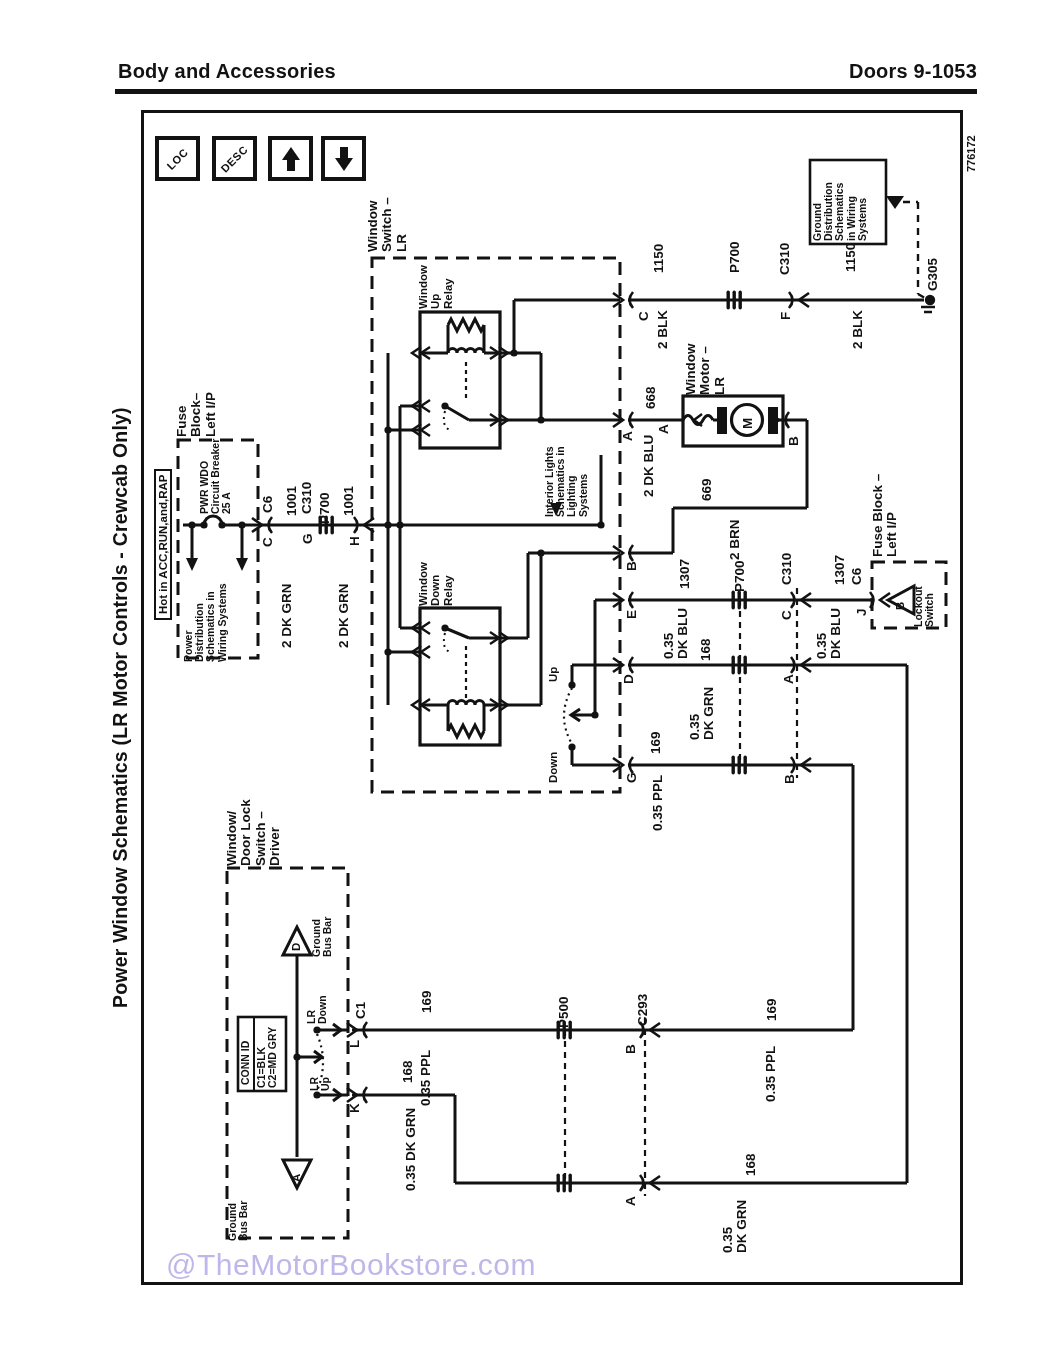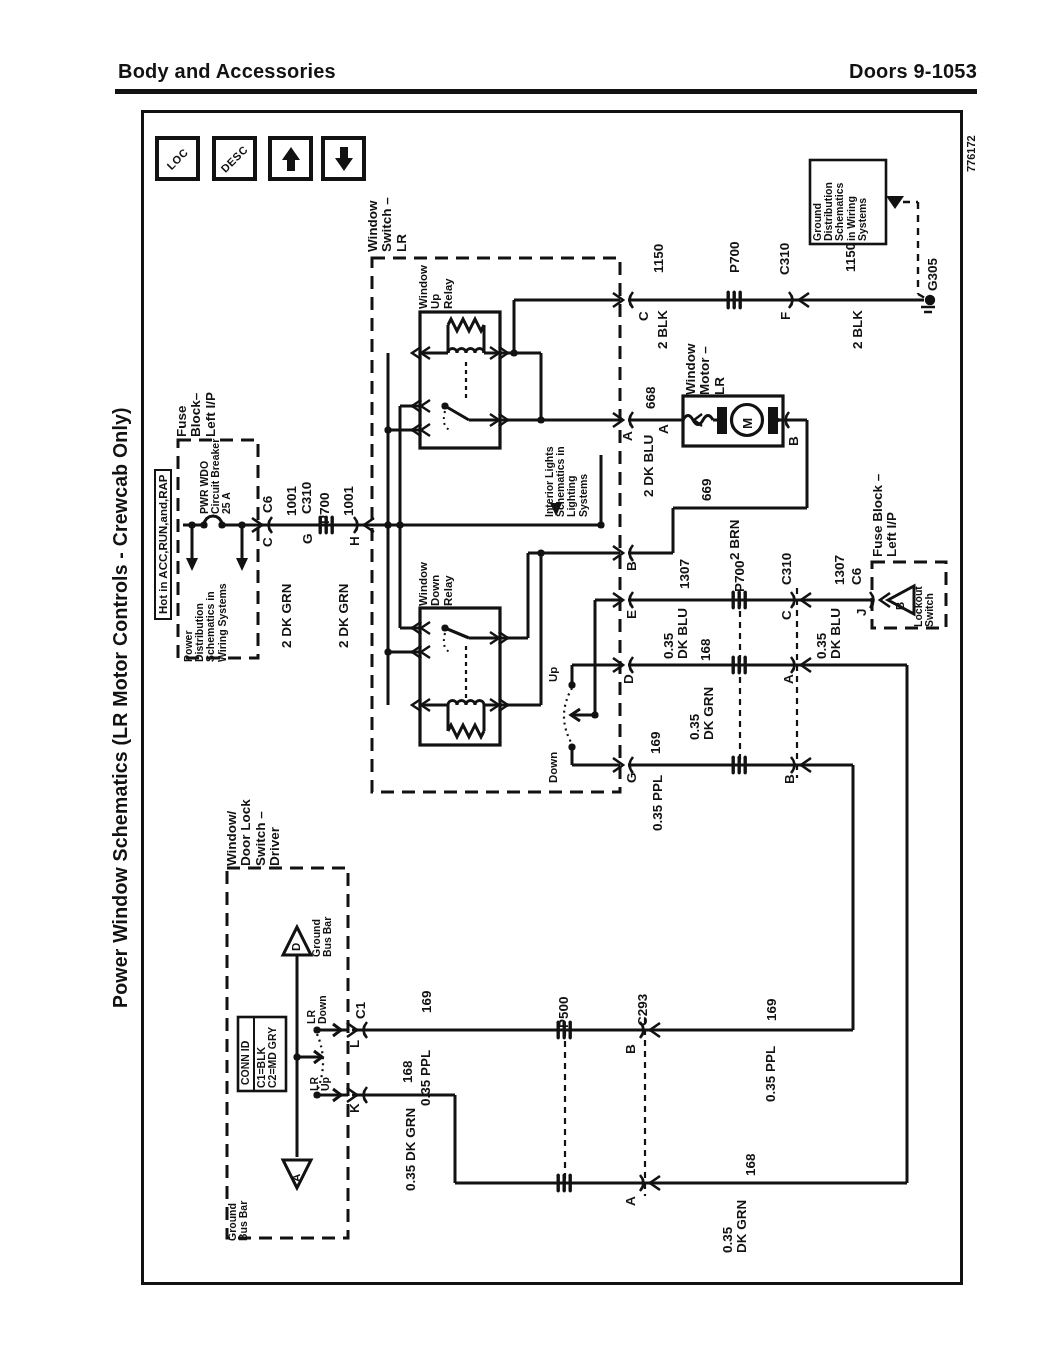--- a/index.html
+++ b/index.html
@@ -349,13 +349,14 @@
   <div class="rl f13" style="left:624px;top:1054px;">B</div>
   <div class="rl f13" style="left:624px;top:1206px;">A</div>
   <div class="rl f13" style="left:401px;top:1083px;">168</div>
   <div class="rl f13" style="left:404px;top:1191px;">0.35 DK GRN</div>
   <div class="rl f13" style="left:765px;top:1021px;">169</div>
   <div class="rl f13" style="left:764px;top:1102px;">0.35 PPL</div>
   <div class="rl f13" style="left:744px;top:1176px;">168</div>
   <div class="rl f13" style="left:721px;top:1253px;">0.35
 DK GRN</div>
 
+  <div id="wm">@TheMotorBookstore.com</div>
 </div>
 
 </body></html>

